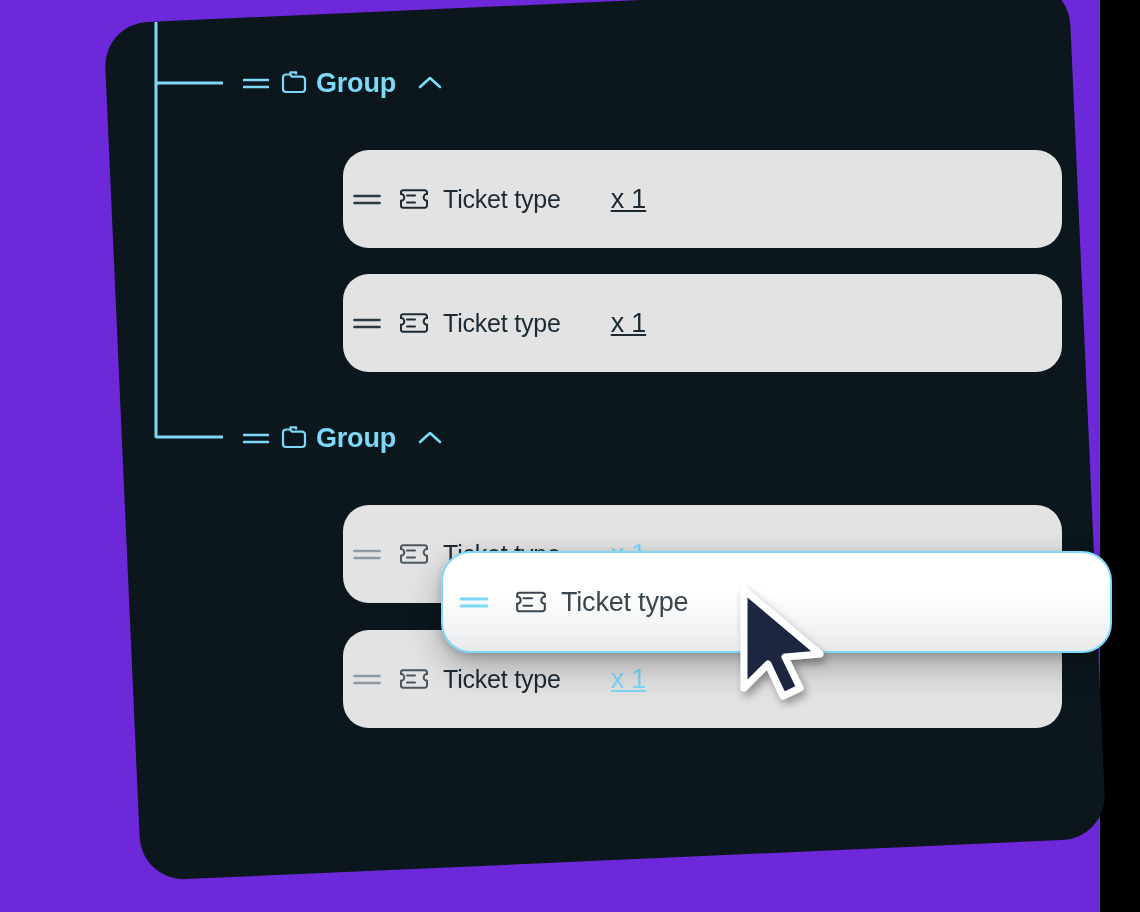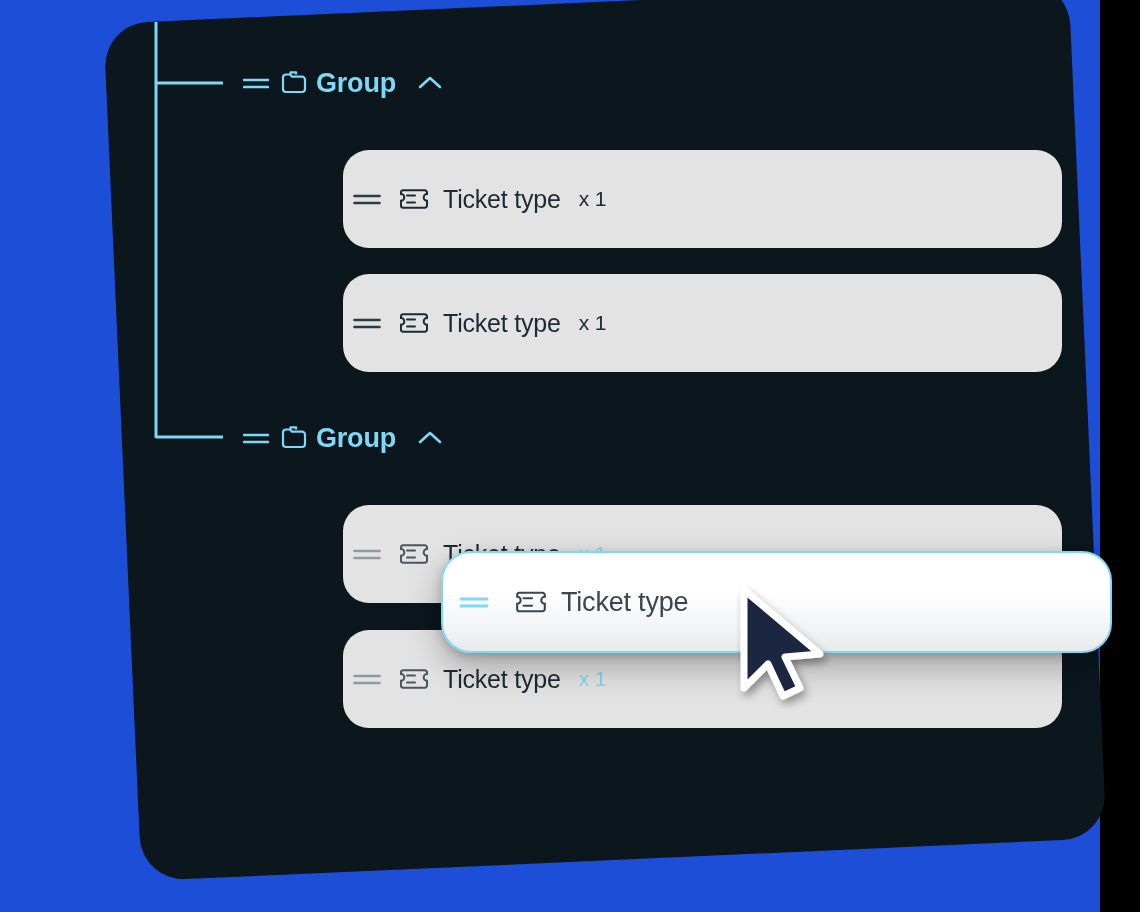--- a/index.html
+++ b/index.html
@@ -2,21 +2,21 @@
 <html><head>
 <meta charset="utf-8">
 <style>
   * { margin:0; padding:0; box-sizing:border-box; }
   html, body {
     width:1140px; height:912px;
     background:#000000;
     font-family:"Liberation Sans", sans-serif;
     overflow:hidden;
   }
-  #stage { position:relative; width:1100px; height:912px; background:#1d4ed8; }
+  #stage { position:relative; width:1100px; height:912px; background:#6d28d9; }
 
   
   .panel {
     position:absolute;
     left:122px; top:2px;
     width:966px; height:858px;
     background:#0b171d;
     border-radius:44px;
     transform: rotate(-2.55deg);
     transform-origin: 50% 50%;
@@ -49,22 +49,23 @@
     border-radius:26px;
   }
   .ticket-row .thandle { width:48px; display:flex; justify-content:center; align-items:center; }
   .ticket-row .ticon  { width:46px; display:flex; justify-content:center; align-items:center; }
   .ticket-label {
     font-size:25px; color:#1b2a33; letter-spacing:-0.2px;
     margin-left:6px;
     text-align:right;
   }
   .ticket-qty {
-    font-size:21px; color:#1b2a33; letter-spacing:-0.2px;
-    margin-left:18px;
+    font-size:27px; color:#1b2a33; letter-spacing:-0.2px;
+    margin-left:50px;
+    text-decoration:underline;
   }
   .ticket-qty.cyan { color:#7ed8f7; }
 
   
   .drag-card {
     position:absolute;
     left:441px; top:551px;
     width:671px; height:102px;
     border-radius:30px;
     border:2px solid #7ed8f7;

